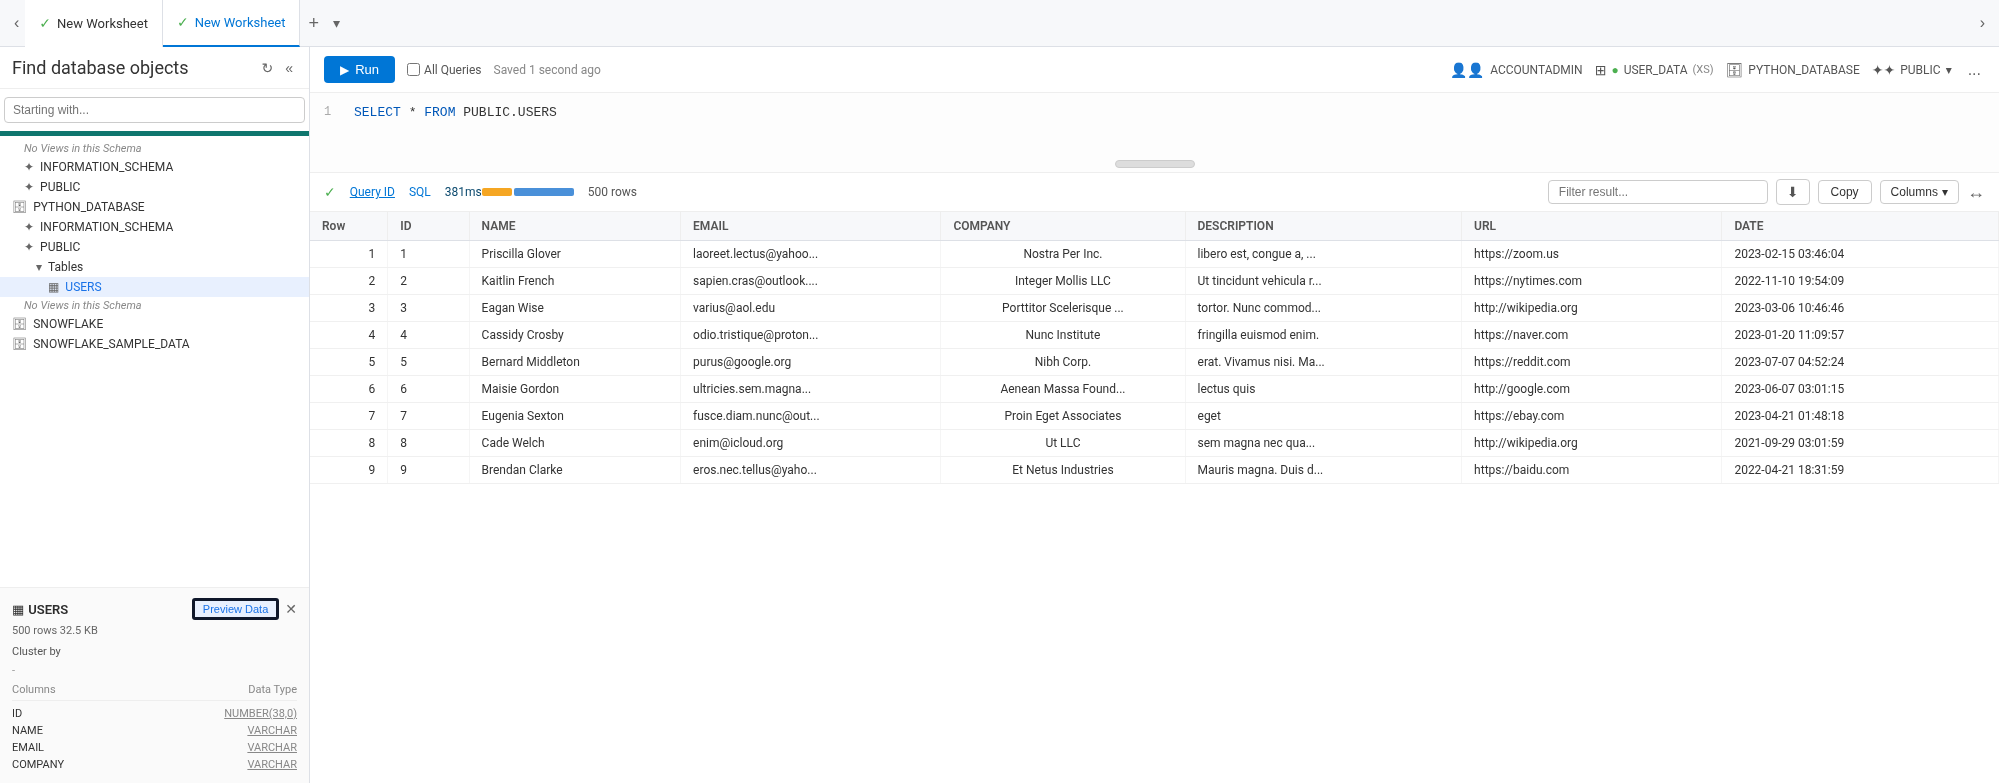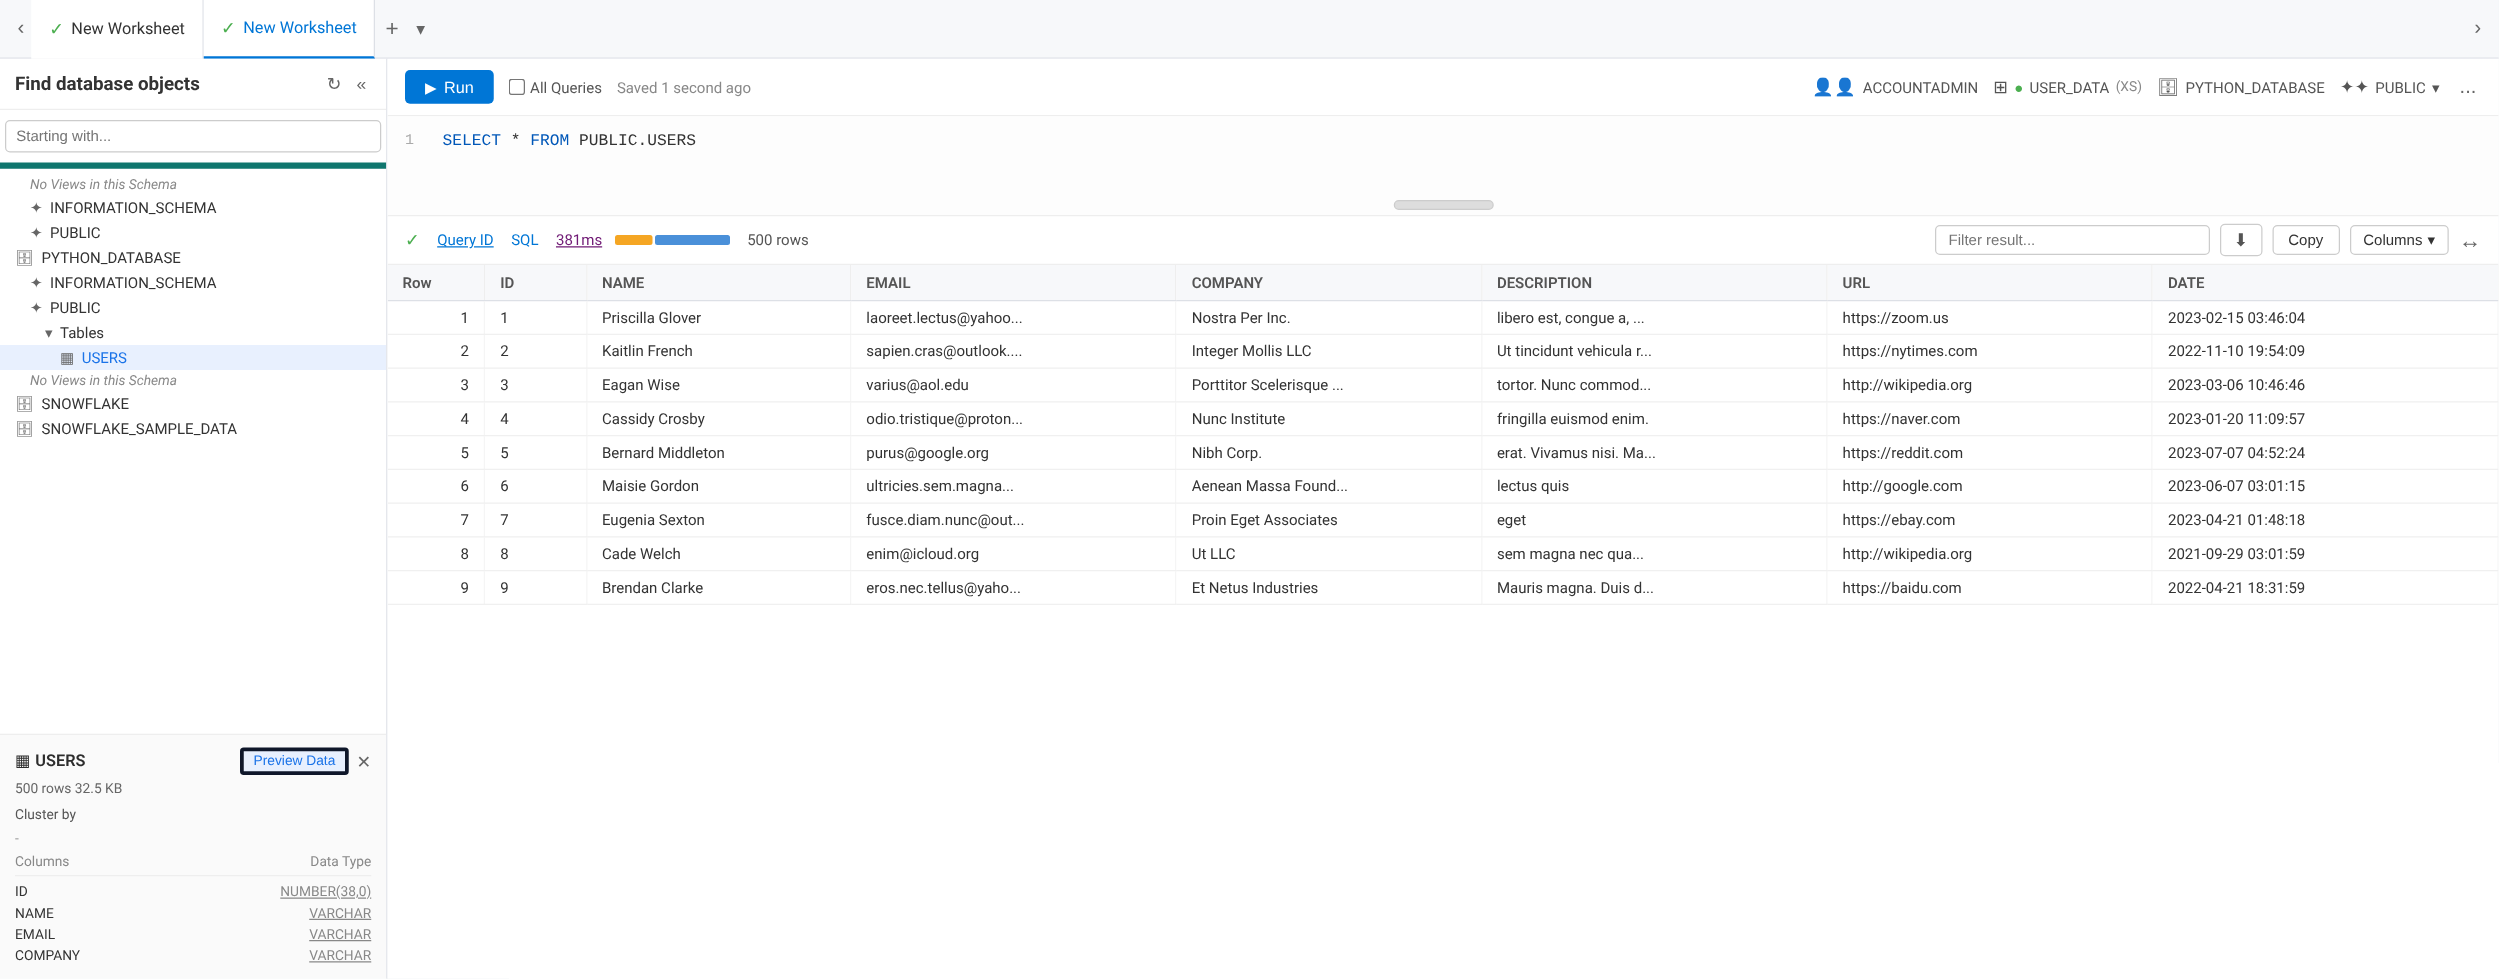--- a/index.html
+++ b/index.html
@@ -32,21 +32,21 @@
 
     
     .sidebar {
       width: 310px; min-width: 310px; background: #fff; border-right: 1px solid #dde0e6;
       display: flex; flex-direction: column; overflow: hidden;
     }
     .sidebar-header {
       display: flex; align-items: center; justify-content: space-between;
       padding: 10px 12px; border-bottom: 1px solid #eee;
     }
-    .sidebar-title { font-size: 15px; color: #333; font-weight: 700; }
+    .sidebar-title { font-size: 18px; color: #333; font-weight: 400; }
     .sidebar-actions { display: flex; gap: 4px; }
     .sidebar-icon-btn { background: none; border: none; cursor: pointer; color: #666; font-size: 14px; padding: 2px 4px; }
     .sidebar-search {
       padding: 8px 4px; border-bottom: 5px solid #0f766e;
     }
     .sidebar-search input {
       width: 100%; border: 1px solid #ccc; border-radius: 4px; padding: 5px 8px;
       font-size: 12px; color: #999; outline: none;
     }
     .sidebar-tree { flex: 1; overflow-y: auto; padding: 4px 0; }
@@ -140,21 +140,21 @@
 
     
     .query-info-bar {
       display: flex; align-items: center; justify-content: space-between;
       padding: 6px 14px; border-bottom: 1px solid #eee; background: #fff;
     }
     .query-info-left { display: flex; align-items: center; gap: 14px; }
     .query-check { color: #4caf50; font-size: 14px; }
     .query-id-link { color: #0076d6; text-decoration: underline; cursor: pointer; font-size: 12px; }
     .sql-link { color: #0076d6; cursor: pointer; font-size: 12px; }
-    .timing { font-size: 12px; color: #701a75; display: flex; align-items: center; gap: 10px; text-decoration: underline; }
+    .timing { font-size: 12px; color: #0c4a6e; display: flex; align-items: center; gap: 0; }
     .timing-bar { display: flex; gap: 2px; align-items: center; }
     .timing-seg-orange { width: 30px; height: 8px; background: #f5a623; border-radius: 2px; }
     .timing-seg-blue { width: 60px; height: 8px; background: #4a90d9; border-radius: 2px; }
     .rows-count { font-size: 12px; color: #555; }
     .query-info-right { display: flex; align-items: center; gap: 8px; padding-left: 28px; }
     .filter-input {
       border: 1px solid #ccc; border-radius: 4px; padding: 4px 10px;
       font-size: 12px; color: #999; outline: none; width: 220px;
     }
     .download-btn {
@@ -180,21 +180,21 @@
       position: sticky; top: 0; z-index: 1;
     }
     .data-table td {
       border-bottom: 1px solid #f0f0f0; border-right: 1px solid #f5f5f5;
       padding: 6px 12px; white-space: nowrap; color: #333;
     }
     .col-row { text-align: right; color: #888; min-width: 40px; }
     .col-id { min-width: 50px; }
     .col-name { min-width: 130px; }
     .col-email { min-width: 160px; }
-    .col-company { min-width: 150px; }
+    .col-company { min-width: 150px; text-align: center; }
     .col-description { min-width: 170px; }
     .col-url { min-width: 160px; }
     .col-date { min-width: 170px; }
   </style>
 </head>
 <body>
 
 <div class="tab-bar">
   <button class="tab-nav-btn">‹</button>
   <div class="tab">

